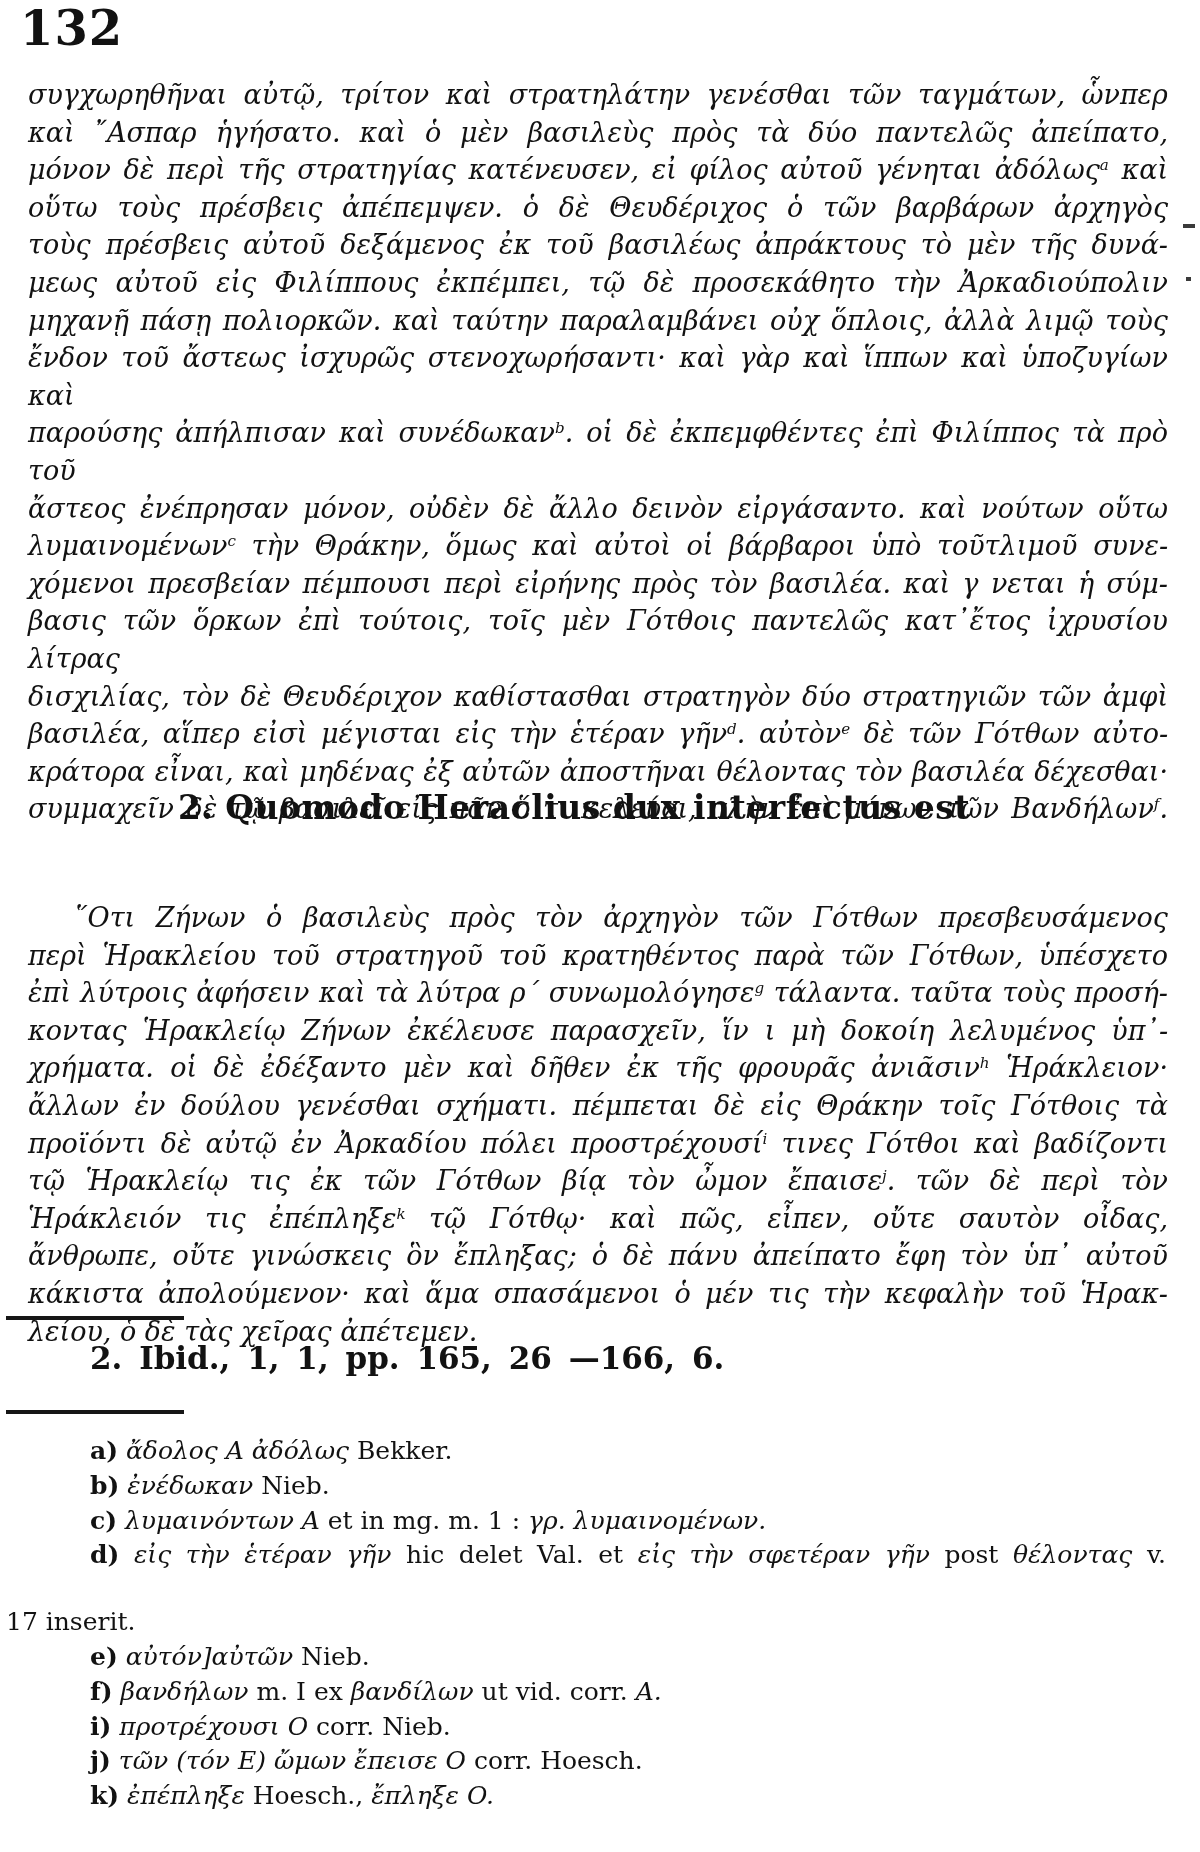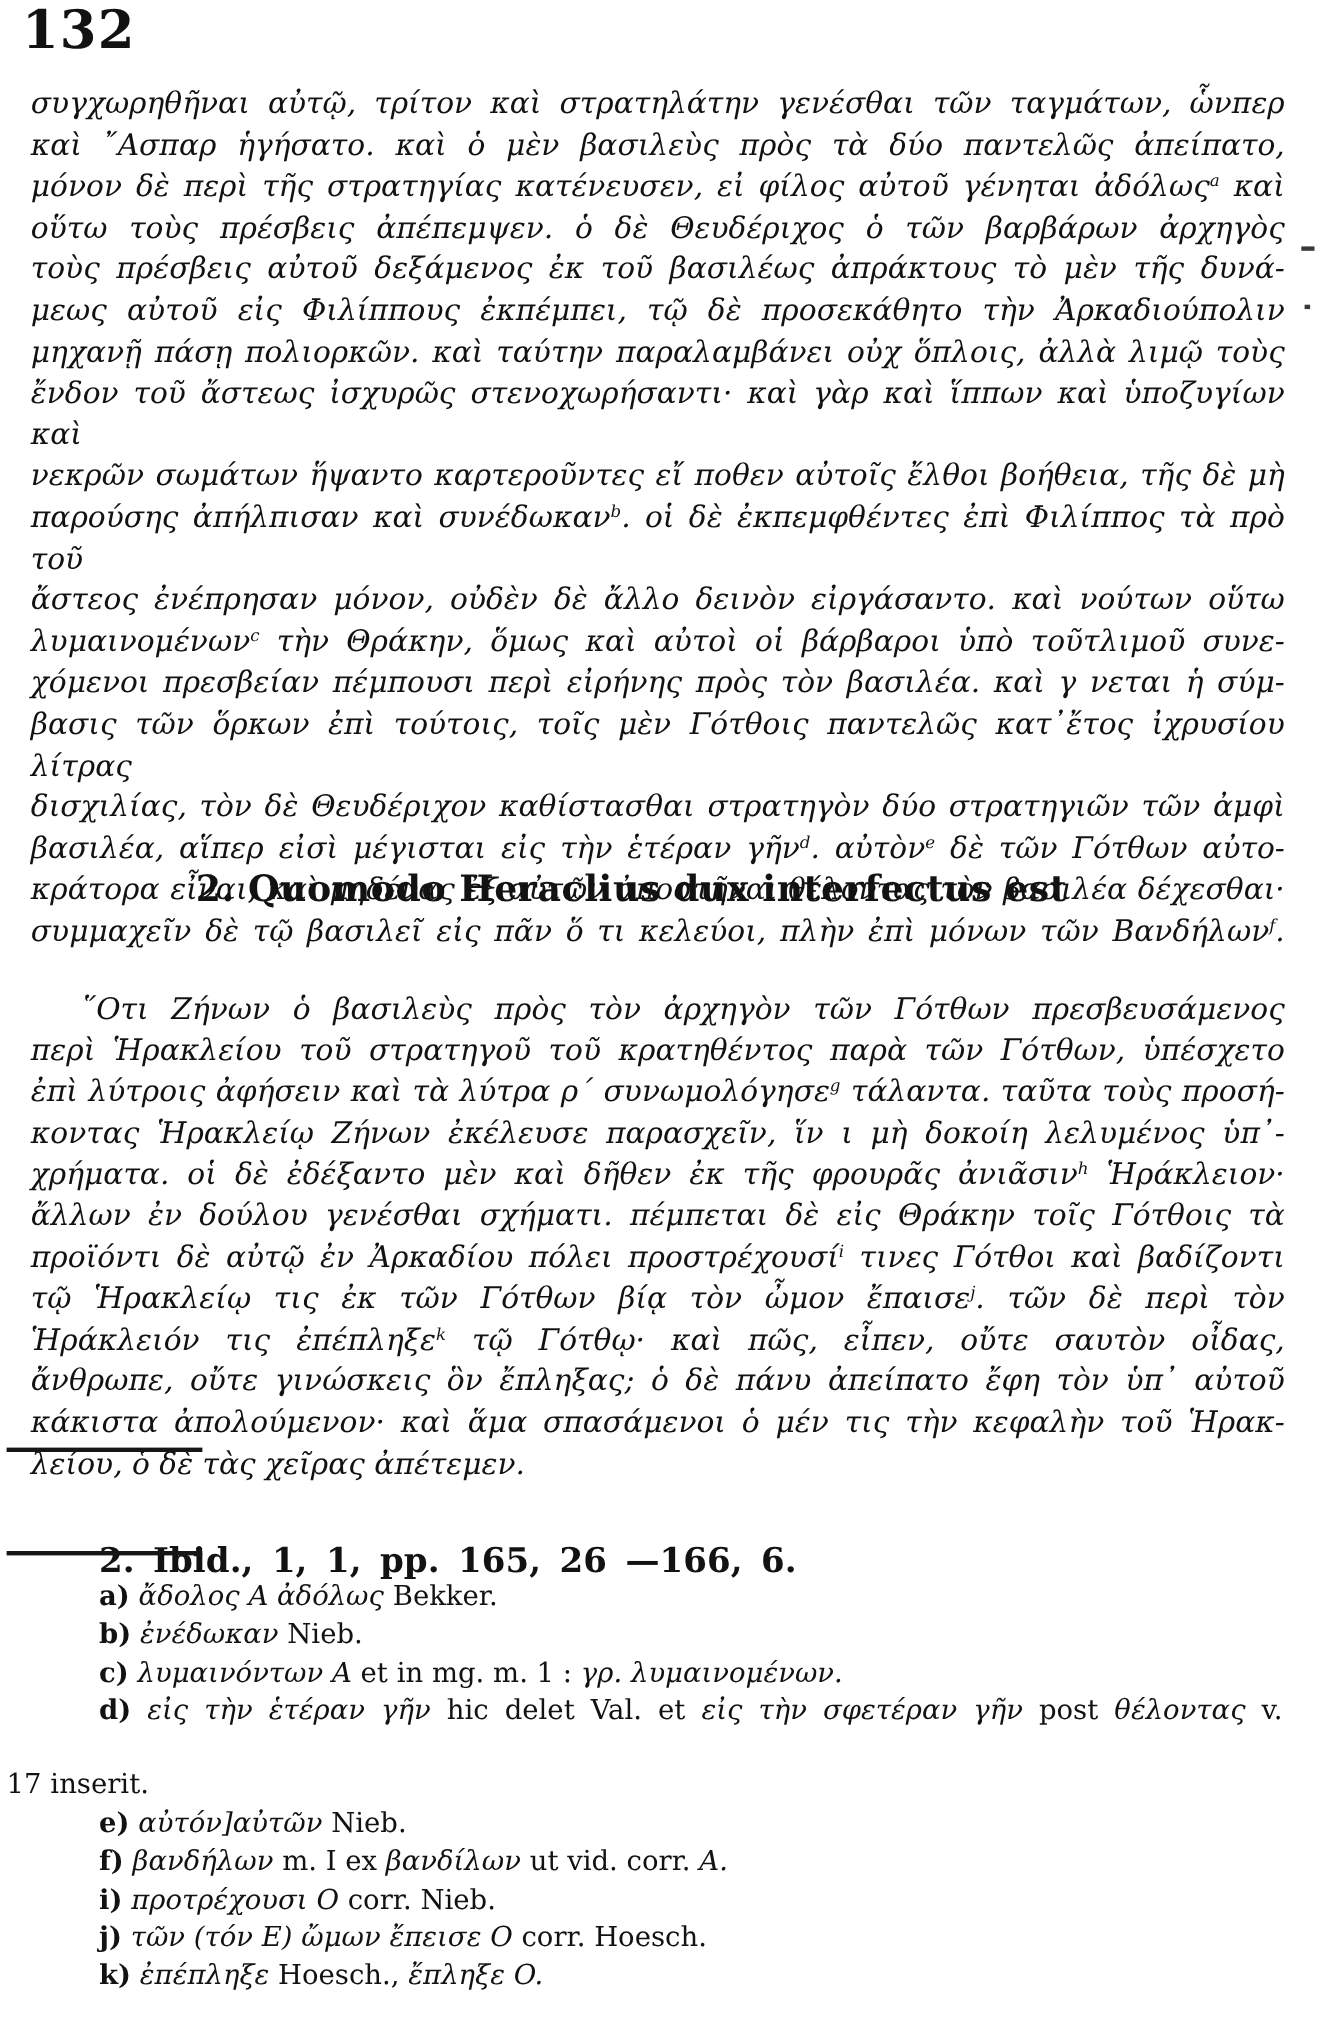--- a/index.html
+++ b/index.html
@@ -43,21 +43,21 @@
     margin: 4px; text-align: center;
     font-size: 33px; font-weight: bold; font-style: normal;
     letter-spacing: 0.5px;
   }
 
   .rule { position: absolute; left: 6px; width: 178px; height: 4px; background: #161616; }
   #rule1 { top: 1316px; }
   #rule2 { top: 1410px; }
 
   #citation {
-    position: absolute; left: 90px; top: 1401px;
+    position: absolute; left: 90px; top: 1340px;
     font-size: 31px; font-weight: bold; font-style: normal;
     word-spacing: 6px;
   }
 
   #footnotes {
     position: absolute; left: 6px; top: 1434px; width: 1160px;
     font-size: 25px; line-height: 34.8px;
   }
   #footnotes .tline { padding-left: 84px; text-align: left; text-align-last: left; }
   #footnotes .tline.fn-j { text-align: justify; text-align-last: justify; }
@@ -81,21 +81,20 @@
 
   <div id="para1" class="greekblock">
       <div class="tline">συγχωρηθῆναι αὐτῷ, τρίτον καὶ στρατηλάτην γενέσθαι τῶν ταγμάτων, ὧνπερ</div>
       <div class="tline">καὶ ῎Ασπαρ ἡγήσατο. καὶ ὁ μὲν βασιλεὺς πρὸς τὰ δύο παντελῶς ἀπείπατο,</div>
       <div class="tline">μόνον δὲ περὶ τῆς στρατηγίας κατένευσεν, εἰ φίλος αὐτοῦ γένηται ἀδόλως<sup class="supnote">a</sup> καὶ</div>
       <div class="tline">οὕτω τοὺς πρέσβεις ἀπέπεμψεν. ὁ δὲ Θευδέριχος ὁ τῶν βαρβάρων ἀρχηγὸς</div>
       <div class="tline">τοὺς πρέσβεις αὐτοῦ δεξάμενος ἐκ τοῦ βασιλέως ἀπράκτους τὸ μὲν τῆς δυνά-</div>
       <div class="tline">μεως αὐτοῦ εἰς Φιλίππους ἐκπέμπει, τῷ δὲ προσεκάθητο τὴν Ἀρκαδιούπολιν</div>
       <div class="tline">μηχανῇ πάσῃ πολιορκῶν. καὶ ταύτην παραλαμβάνει οὐχ ὅπλοις, ἀλλὰ λιμῷ τοὺς</div>
       <div class="tline">ἔνδον τοῦ ἄστεως ἰσχυρῶς στενοχωρήσαντι· καὶ γὰρ καὶ ἵππων καὶ ὑποζυγίων καὶ</div>
-      <div class="tline">νεκρῶν σωμάτων ἥψαντο καρτεροῦντες εἴ ποθεν αὐτοῖς ἔλθοι βοήθεια, τῆς δὲ μὴ</div>
       <div class="tline">παρούσης ἀπήλπισαν καὶ συνέδωκαν<sup class="supnote">b</sup>. οἱ δὲ ἐκπεμφθέντες ἐπὶ Φιλίππος τὰ πρὸ τοῦ</div>
       <div class="tline">ἄστεος ἐνέπρησαν μόνον, οὐδὲν δὲ ἄλλο δεινὸν εἰργάσαντο. καὶ νούτων οὕτω</div>
       <div class="tline">λυμαινομένων<sup class="supnote">c</sup> τὴν Θράκην, ὅμως καὶ αὐτοὶ οἱ βάρβαροι ὑπὸ τοῦτλιμοῦ συνε-</div>
       <div class="tline">χόμενοι πρεσβείαν πέμπουσι περὶ εἰρήνης πρὸς τὸν βασιλέα. καὶ γ νεται ἡ σύμ-</div>
       <div class="tline">βασις τῶν ὅρκων ἐπὶ τούτοις, τοῖς μὲν Γότθοις παντελῶς κατ᾽ἔτος ἰχρυσίου λίτρας</div>
       <div class="tline">δισχιλίας, τὸν δὲ Θευδέριχον καθίστασθαι στρατηγὸν δύο στρατηγιῶν τῶν ἀμφὶ</div>
       <div class="tline">βασιλέα, αἵπερ εἰσὶ μέγισται εἰς τὴν ἑτέραν γῆν<sup class="supnote">d</sup>. αὐτὸν<sup class="supnote">e</sup> δὲ τῶν Γότθων αὐτο-</div>
       <div class="tline">κράτορα εἶναι, καὶ μηδένας ἐξ αὐτῶν ἀποστῆναι θέλοντας τὸν βασιλέα δέχεσθαι·</div>
       <div class="tline">συμμαχεῖν δὲ τῷ βασιλεῖ εἰς πᾶν ὅ τι κελεύοι, πλὴν ἐπὶ μόνων τῶν Βανδήλων<sup class="supnote">f</sup>.</div>
     </div>

